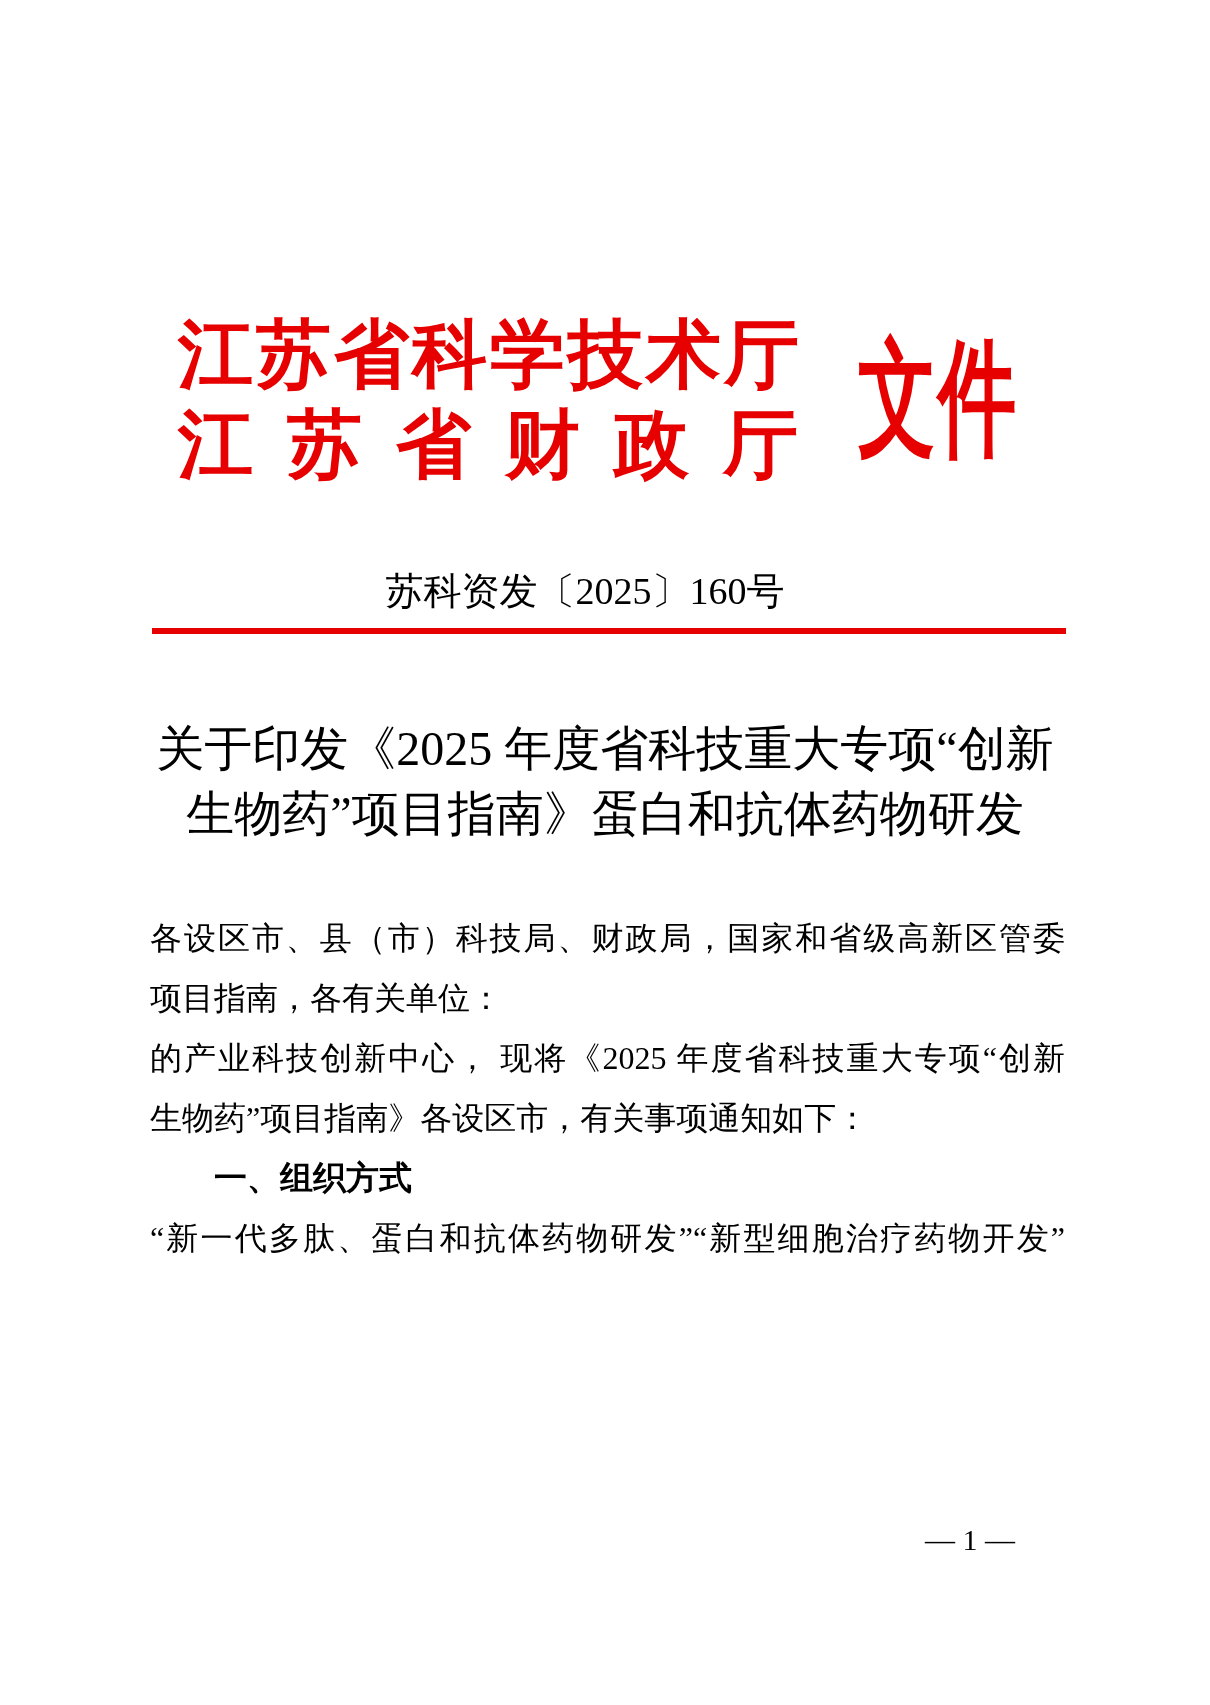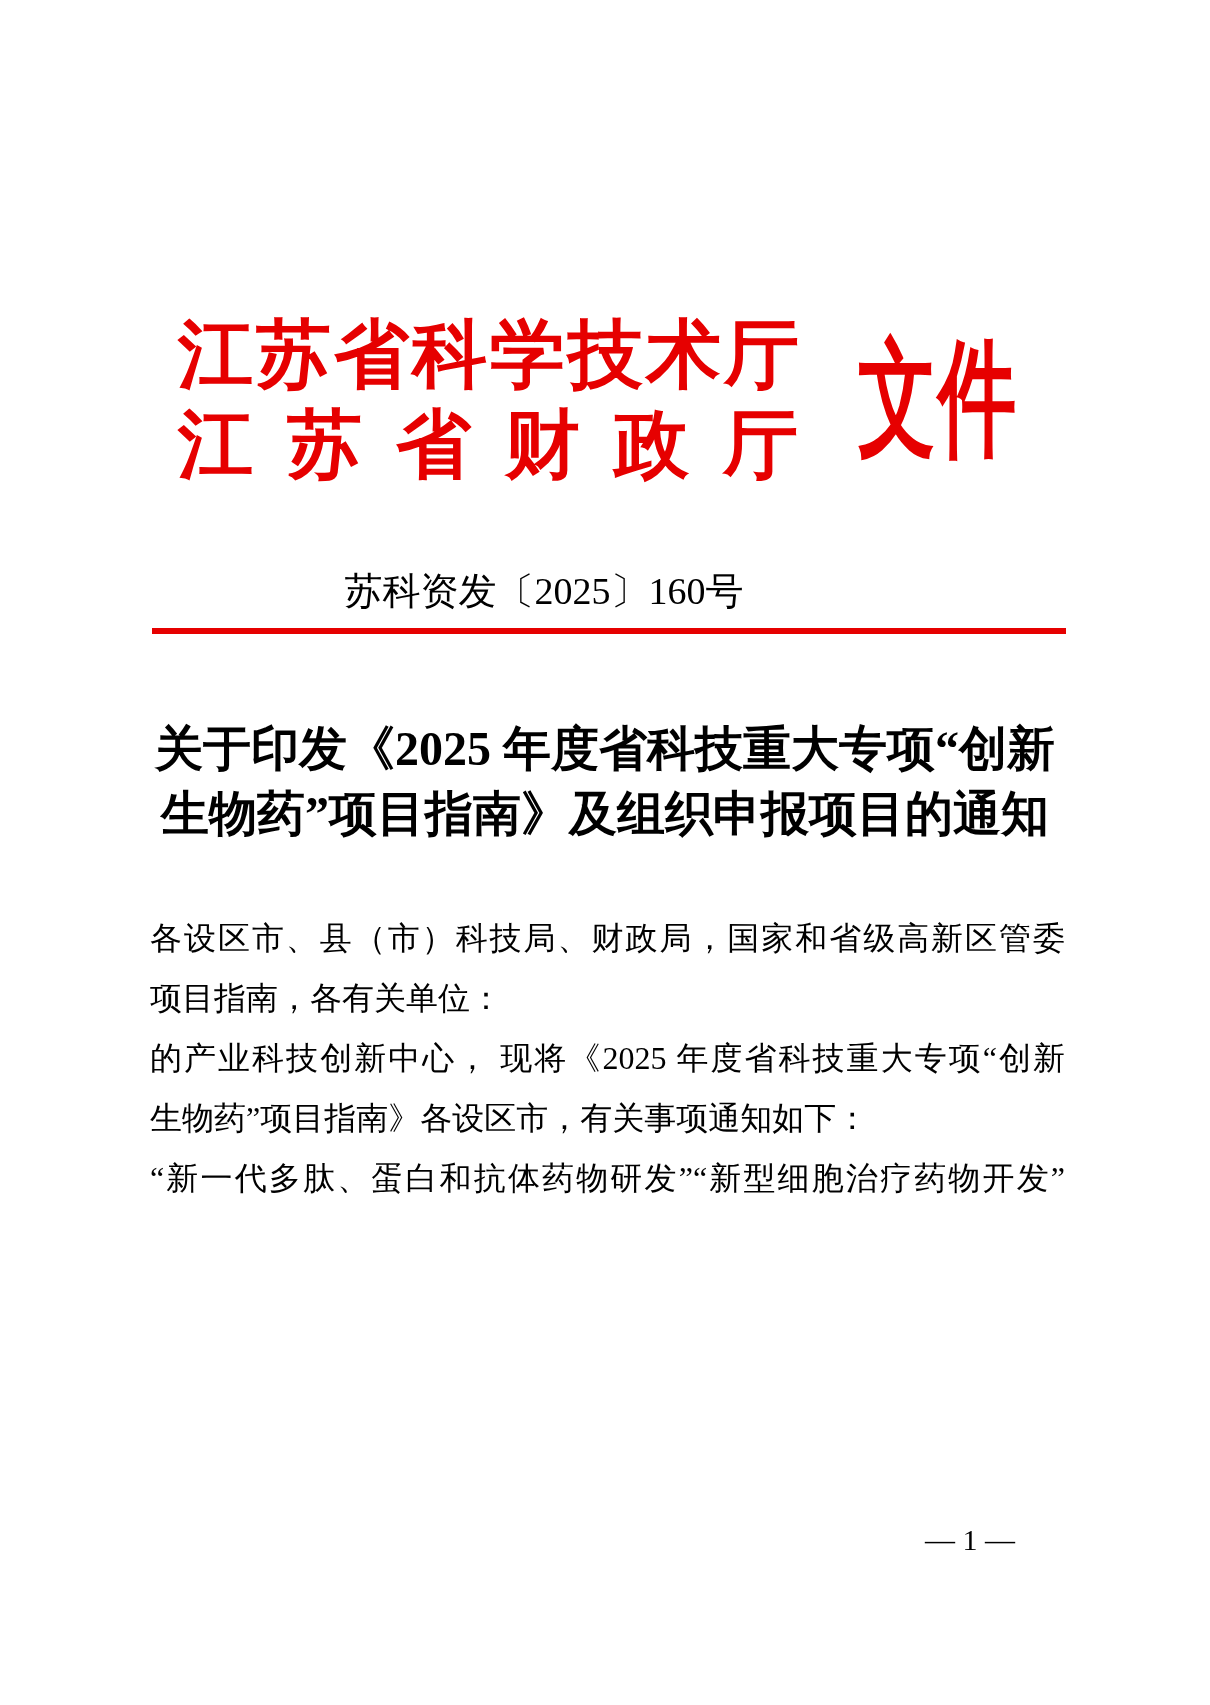--- a/index.html
+++ b/index.html
@@ -48,36 +48,37 @@
   }
   .doc-number {
     position: absolute;
     left: 0;
     top: 570px;
     width: 100%;
     text-align: center;
     font-size: 38px;
     line-height: 42px;
     white-space: nowrap;
+    padding-left: 41px;
   }
   .red-line {
     position: absolute;
     left: 152px;
     top: 628px;
     width: 914px;
     height: 6px;
     background: #e60000;
   }
   .doc-title {
     position: absolute;
     left: 100px;
     top: 716px;
     width: 1010px;
     text-align: center;
-    font-weight: bold;
+    font-weight: normal;
     font-size: 48px;
     line-height: 65px;
   }
   .title-line { white-space: nowrap; }
   .doc-body {
     position: absolute;
     left: 150px;
     top: 908px;
     width: 915px;
     font-size: 32px;
@@ -122,26 +123,27 @@
   </div>
 
   <div class="doc-type">文件</div>
 
   <div class="doc-number">苏科资发〔2025〕160号</div>
 
   <div class="red-line"></div>
 
   <div class="doc-title">
     <div class="title-line">关于印发《2025 年度省科技重大专项“创新</div>
-    <div class="title-line">生物药”项目指南》及组织申报项目的通知</div>
+    <div class="title-line">生物药”项目指南》蛋白和抗体药物研发</div>
   </div>
 
   <div class="doc-body">
     <div class="bline just">各设区市、县（市）科技局、财政局，国家和省级高新区管委会，</div>
     <div class="bline">项目指南，各有关单位：</div>
     <div class="bline just">的产业科技创新中心， 现将《2025 年度省科技重大专项“创新</div>
     <div class="bline">生物药”项目指南》各设区市，有关事项通知如下：</div>
+    <div class="bline heading ind">一、组织方式</div>
     <div class="bline just">“新一代多肽、蛋白和抗体药物研发”“新型细胞治疗药物开发”</div>
   </div>
 
   <div class="page-number">— 1 —</div>
 
 </div>
 
 </body></html>

